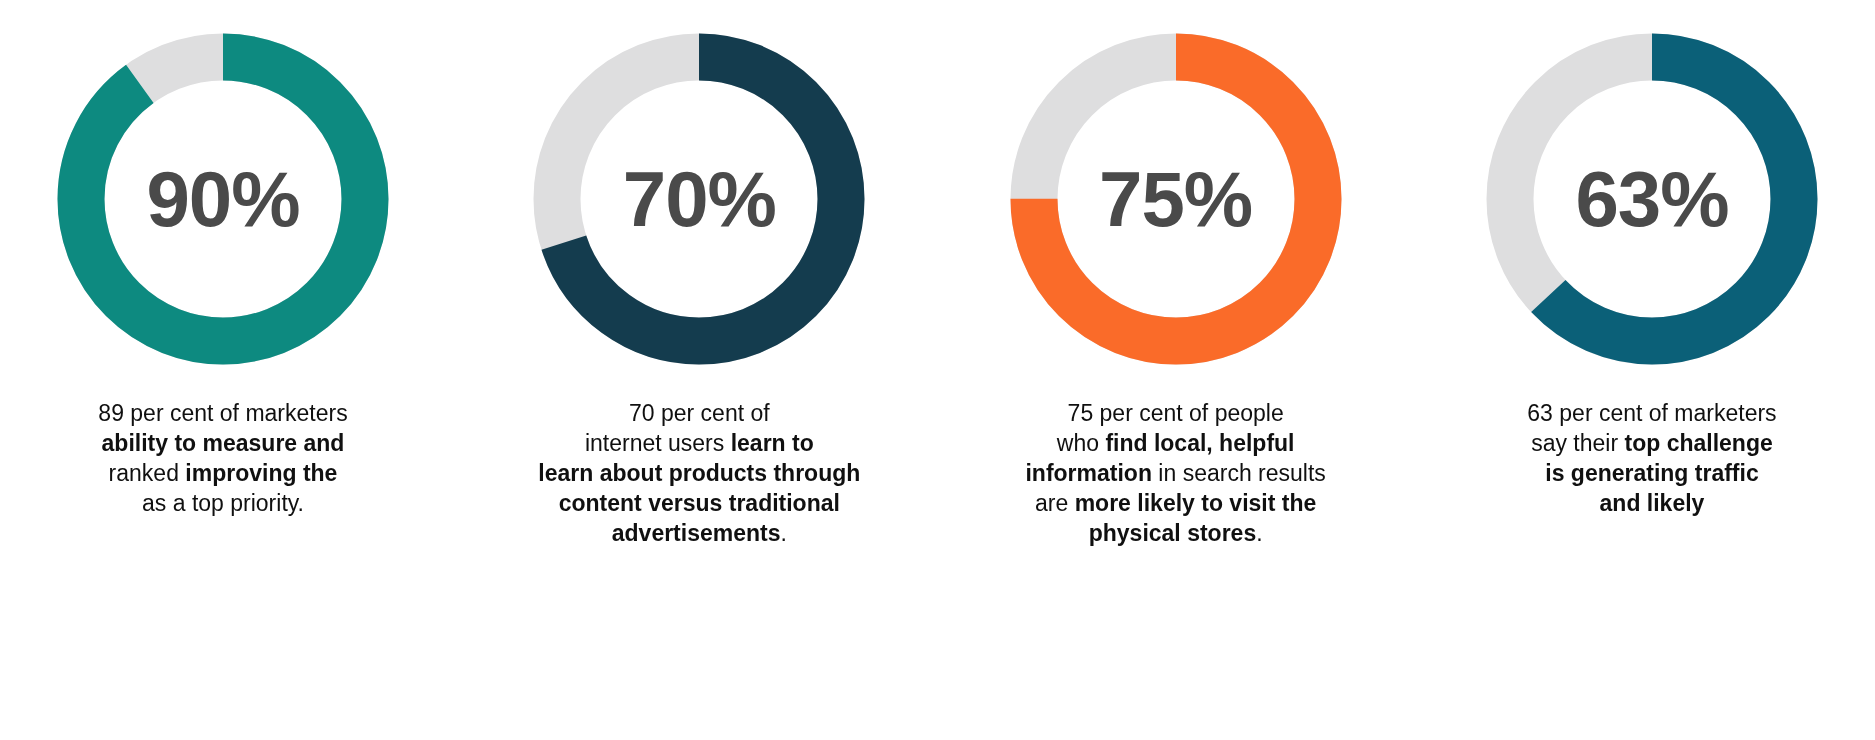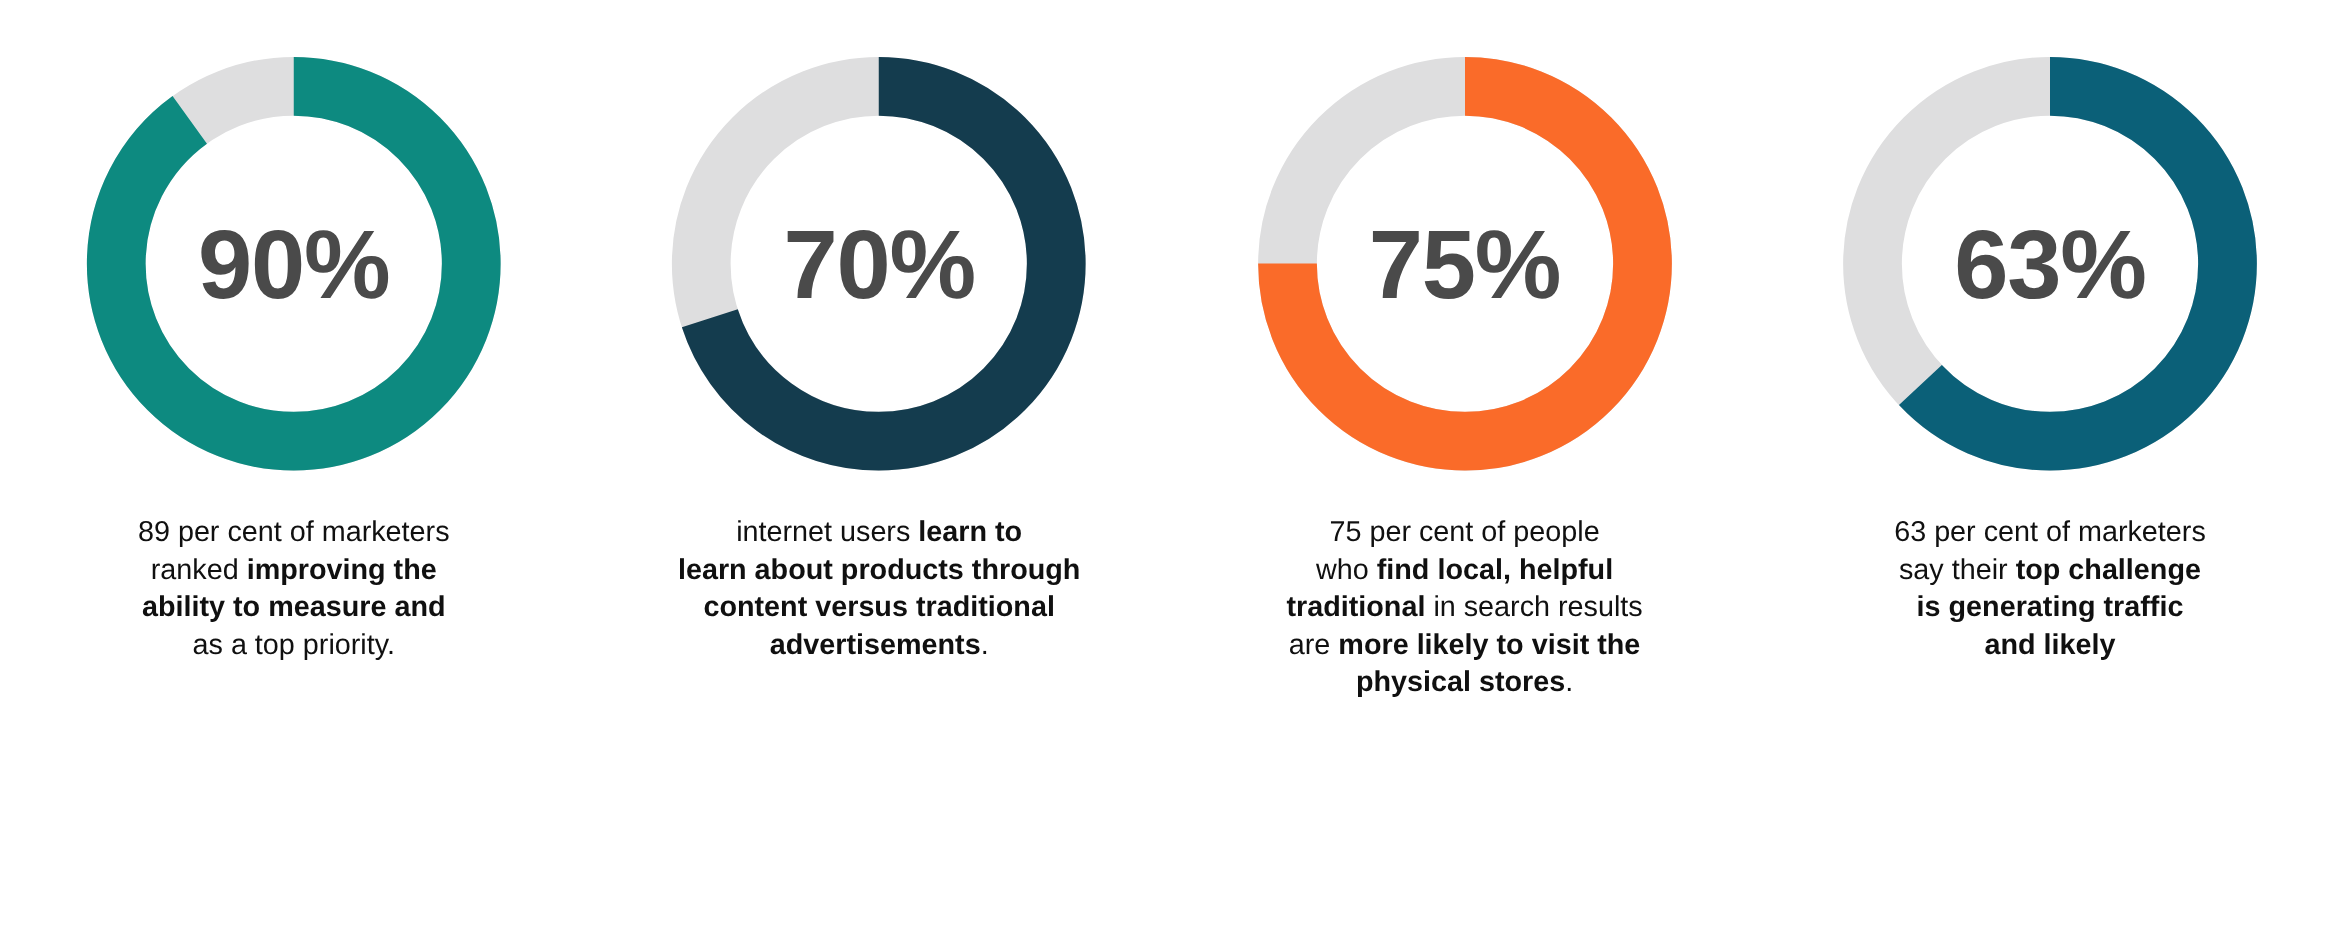--- a/index.html
+++ b/index.html
@@ -16,21 +16,21 @@
   #infographic {
     position: relative;
     width: 1875px;
     height: 740px;
     background: #ffffff;
     display: flex;
     flex-direction: row;
     align-items: flex-start;
     justify-content: space-between;
     box-sizing: border-box;
-    padding: 12px;
+    padding: 0;
   }
   .stat-card {
     position: relative;
     width: 430px;
     display: flex;
     flex-direction: column;
     align-items: center;
   }
   .stat-card.c1 { margin-left: 8px; }
   .stat-card.c2 { margin-left: 0px; }
@@ -89,54 +89,55 @@
   <div class="stat-card c1">
     <div class="donut-wrap">
       <svg class="donut-svg" viewBox="0 0 338 338">
         <circle cx="169" cy="169" r="142" fill="none" stroke="#dededf" stroke-width="47"></circle>
         <circle class="donut-value-arc" cx="169" cy="169" r="142" fill="none" stroke="#0d8a80" stroke-width="47" transform="rotate(-90 169 169)" stroke-dasharray="802.9910822575512 89.22123136195012" stroke-dashoffset="0"></circle>
       </svg>
       <div class="donut-center-label">90%</div>
     </div>
     <div class="caption">
         <span class="cap-line"><span>89 per cent of marketers</span></span>
+        <span class="cap-line"><b>ability to measure and</b></span>
         <span class="cap-line"><span>ranked </span><b>improving the</b></span>
-        <span class="cap-line"><b>ability to measure and</b></span>
         <span class="cap-line"><span>as a top priority.</span></span>
       </div>
   </div>
 
   <div class="stat-card c2">
     <div class="donut-wrap">
       <svg class="donut-svg" viewBox="0 0 338 338">
         <circle cx="169" cy="169" r="142" fill="none" stroke="#dededf" stroke-width="47"></circle>
         <circle class="donut-value-arc" cx="169" cy="169" r="142" fill="none" stroke="#143c4e" stroke-width="47" transform="rotate(-90 169 169)" stroke-dasharray="624.5486195336508 267.66369408585047" stroke-dashoffset="0"></circle>
       </svg>
       <div class="donut-center-label">70%</div>
     </div>
     <div class="caption">
+        <span class="cap-line"><span>70 per cent of</span></span>
         <span class="cap-line"><span>internet users </span><b>learn to</b></span>
         <span class="cap-line"><b>learn about products through</b></span>
         <span class="cap-line"><b>content versus traditional</b></span>
         <span class="cap-line"><b>advertisements</b><span>.</span></span>
       </div>
   </div>
 
   <div class="stat-card c3">
     <div class="donut-wrap">
       <svg class="donut-svg" viewBox="0 0 338 338">
         <circle cx="169" cy="169" r="142" fill="none" stroke="#dededf" stroke-width="47"></circle>
         <circle class="donut-value-arc" cx="169" cy="169" r="142" fill="none" stroke="#fa6b29" stroke-width="47" transform="rotate(-90 169 169)" stroke-dasharray="669.1592352146259 223.05307840487535" stroke-dashoffset="0"></circle>
       </svg>
       <div class="donut-center-label">75%</div>
     </div>
     <div class="caption">
         <span class="cap-line"><span>75 per cent of people</span></span>
         <span class="cap-line"><span>who </span><b>find local, helpful</b></span>
-        <span class="cap-line"><b>traditional</b><span> in search results</span></span>
+        <span class="cap-line"><b>information</b><span> in search results</span></span>
         <span class="cap-line"><span>are </span><b>more likely to visit the</b></span>
         <span class="cap-line"><b>physical stores</b><span>.</span></span>
       </div>
   </div>
 
   <div class="stat-card c4">
     <div class="donut-wrap">
       <svg class="donut-svg" viewBox="0 0 338 338">
         <circle cx="169" cy="169" r="142" fill="none" stroke="#dededf" stroke-width="47"></circle>
         <circle class="donut-value-arc" cx="169" cy="169" r="142" fill="none" stroke="#0b6078" stroke-width="47" transform="rotate(-90 169 169)" stroke-dasharray="562.0937575802858 330.1185560392155" stroke-dashoffset="0"></circle>

